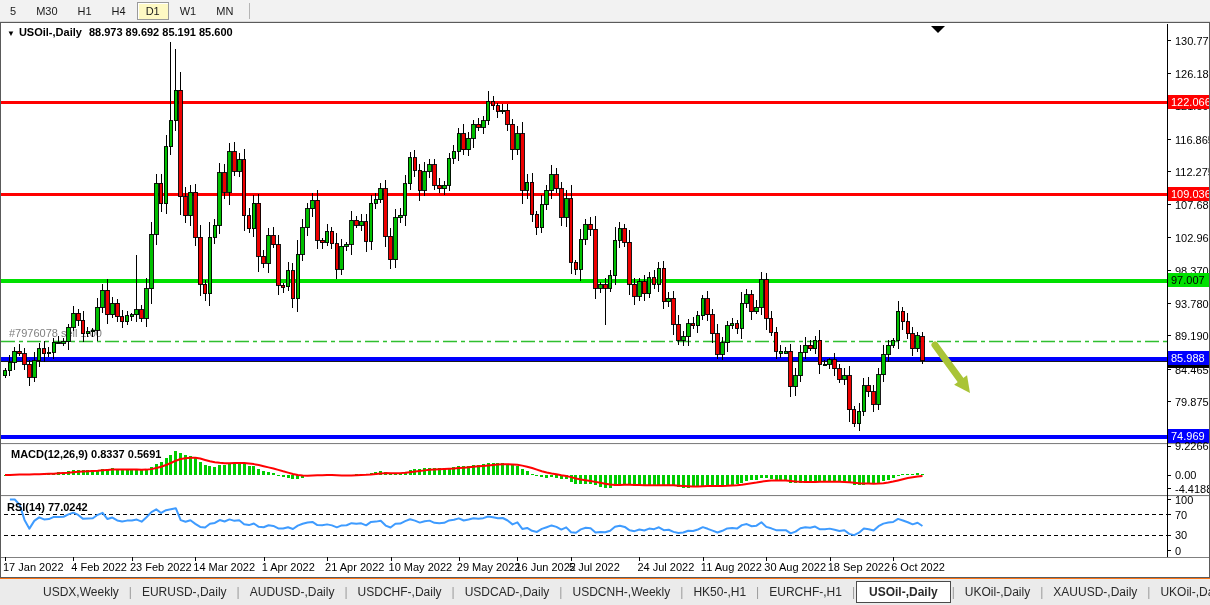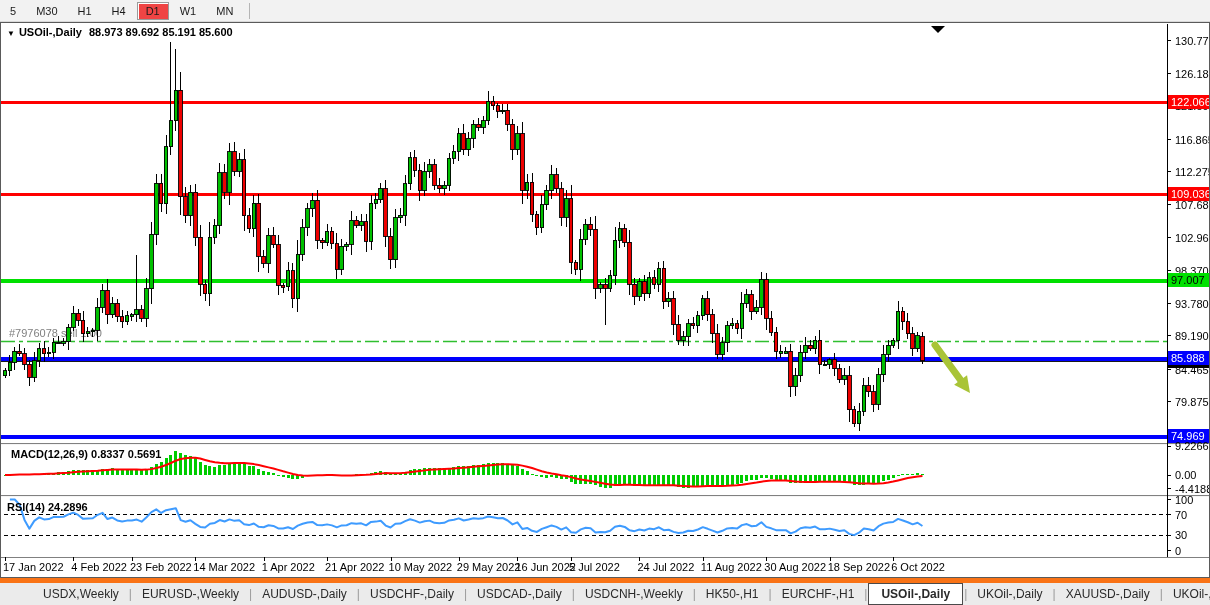--- a/index.html
+++ b/index.html
@@ -7,38 +7,38 @@
               font-family:"Liberation Sans", sans-serif; }
   body { position:relative; }
 
   
   .toolbar { position:absolute; top:0; left:0; width:1210px; height:22px;
              background:#f2f2f2; border-bottom:1px solid #d9d9d9;
              display:flex; align-items:center; }
   .tf-btn { font:11px "Liberation Sans", sans-serif; color:#1a1a1a;
             background:transparent; border:1px solid transparent;
             padding:2px 8px; margin:0 1px; height:18px; cursor:default; }
-  .tf-btn.active { background:#ef4444; border:1px solid #9a9a9a;
+  .tf-btn.active { background:#fef9c3; border:1px solid #9a9a9a;
                    box-shadow: inset 1px 1px 0 #fff; text-align: center; }
   .tf-sep { width:1px; height:16px; background:#b5b5b5; margin:0 6px; }
 
   
   .chart-window { position:absolute; top:22px; left:0; width:1210px; height:556px;
                   border:1px solid #5a5a5a; background:#fff; }
   #chart-svg { position:absolute; top:0; left:0; }
   .overlay-label { position:absolute; font-size:11px; font-weight:bold; color:#000;
                    white-space:nowrap; pointer-events:none; }
   .overlay-label .dd { font-size:8px; margin-right:4px; pointer-events:auto; }
   .title-ohlc { margin-left:7px; }
   .splitter { position:absolute; left:0; width:1166px; height:5px; cursor:row-resize; }
   .axis-hit { position:absolute; background:transparent; }
 
   
   .tabbar { position:absolute; bottom:0; left:0; width:1210px; height:27px;
-            background:#ebebeb; border-top:5px solid #f97316;
+            background:#ebebeb; border-top:1px solid #f97316;
             display:flex; align-items:center; padding-left:34px;
             font-size:12px; color:#2a2a2a; }
   .tab { padding:4px 9px; white-space:nowrap; cursor:default; }
   .tab.active { background:#fff; border:1px solid #4a4a4a; font-weight:bold;
                 padding:3px 12px; }
   .tab-sep { color:#9a9a9a; padding:0 1px; }
 </style>
 </head>
 <body>
 
@@ -755,33 +755,33 @@
         <line x1="892.66" y1="534" x2="892.66" y2="538" stroke="#000" shape-rendering="crispEdges"></line>
         <text x="890.16" y="548" font-size="11" font-family="&quot;Liberation Sans&quot;,sans-serif" fill="#000">6 Oct 2022</text>
       </g>
     </svg>
 
   <div class="overlay-label" style="top:3px; left:6px;">
     <span class="dd">▼</span><span>USOil-,Daily</span><span class="title-ohlc">88.973 89.692 85.191 85.600</span>
   </div>
 
   <div class="overlay-label" style="top:425px; left:10px;">MACD(12,26,9) 0.8337 0.5691</div>
-  <div class="overlay-label" style="top:478px; left:6px;">RSI(14) 24.2896</div>
+  <div class="overlay-label" style="top:478px; left:6px;">RSI(14) 77.0242</div>
 
   <div class="splitter" style="top:418px;"></div>
   <div class="splitter" style="top:470px;"></div>
   <div class="axis-hit" style="right:0; top:0; width:42px; height:534px;"></div>
   <div class="axis-hit" style="left:0; bottom:0; width:1166px; height:20px;"></div>
 </div>
 
 <div class="tabbar">
   <span id="tab-items" style="display:flex;align-items:center;">
       <span class="tab">USDX,Weekly</span>
       <span class="tab-sep">|</span>
-      <span class="tab">EURUSD-,Weekly</span>
+      <span class="tab">EURUSD-,Daily</span>
       <span class="tab-sep">|</span>
       <span class="tab">AUDUSD-,Daily</span>
       <span class="tab-sep">|</span>
       <span class="tab">USDCHF-,Daily</span>
       <span class="tab-sep">|</span>
       <span class="tab">USDCAD-,Daily</span>
       <span class="tab-sep">|</span>
       <span class="tab">USDCNH-,Weekly</span>
       <span class="tab-sep">|</span>
       <span class="tab">HK50-,H1</span>

